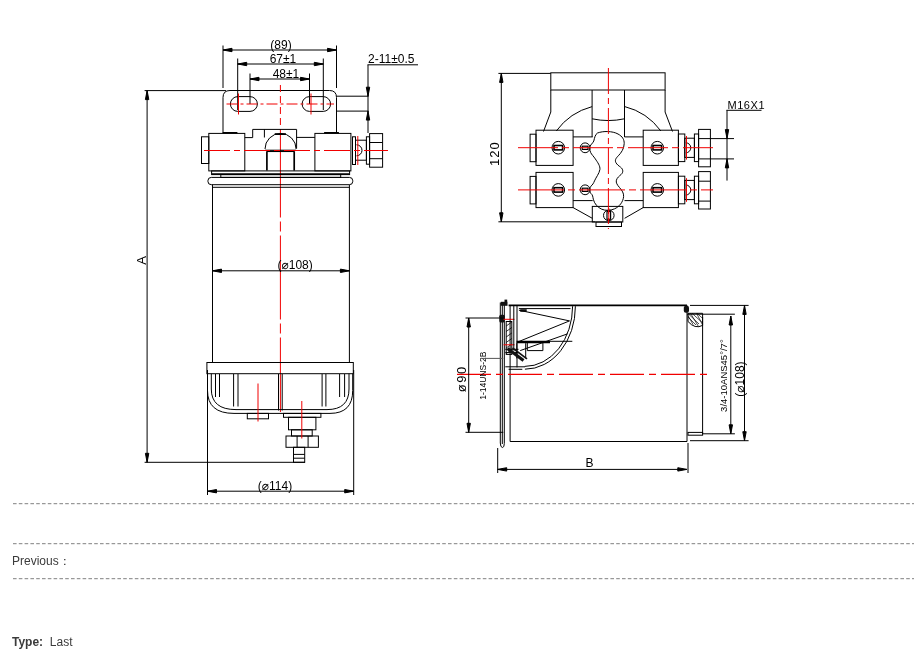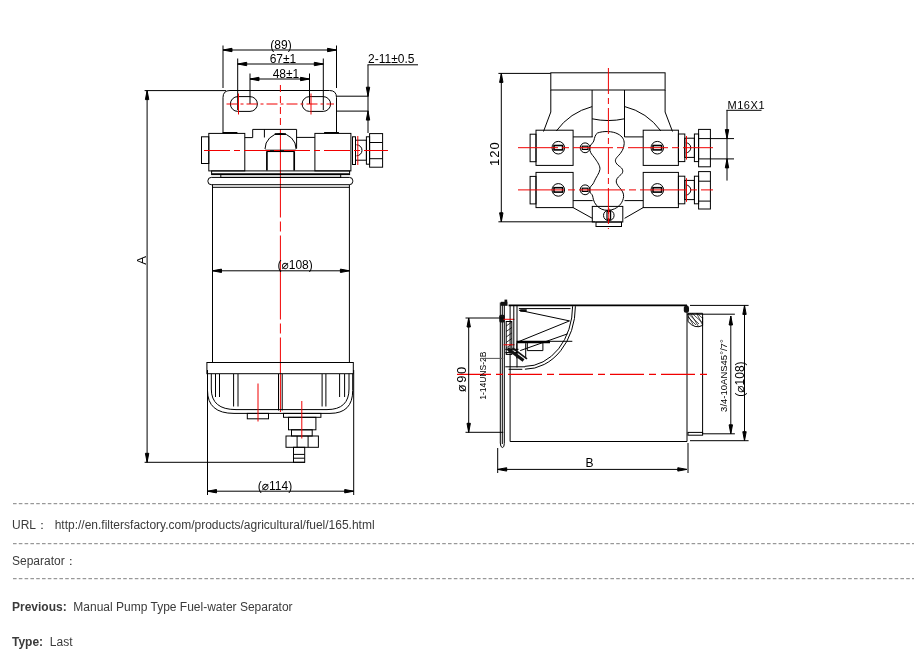--- a/index.html
+++ b/index.html
@@ -414,20 +414,18 @@
 <line x1="13" y1="543.7" x2="914" y2="543.7" stroke-dasharray="3.6 2.2"></line>
 </g>
 
 <g stroke="#818181">
 <line x1="13" y1="578.7" x2="914" y2="578.7" stroke-dasharray="3.6 2.2"></line>
 </g>
 
 </g>
 </svg>
 
-<div class="ft" style="left:12px;top:517px">URL：  http://en.filtersfactory.com/products/agricultural/fuel/165.html</div>
-
-<div class="ft" style="left:12px;top:553px">Separator：</div>
-
-<div class="ft" style="left:12px;top:600px"><b>Previous:</b>  Manual Pump Type Fuel-water Separator</div>
+
+<div class="ft" style="left:12px;top:553px">Previous：</div>
+
 
 <div class="ft" style="left:12px;top:635px"><b>Type:</b>  Last</div>
 
 </div>
 </body></html>

